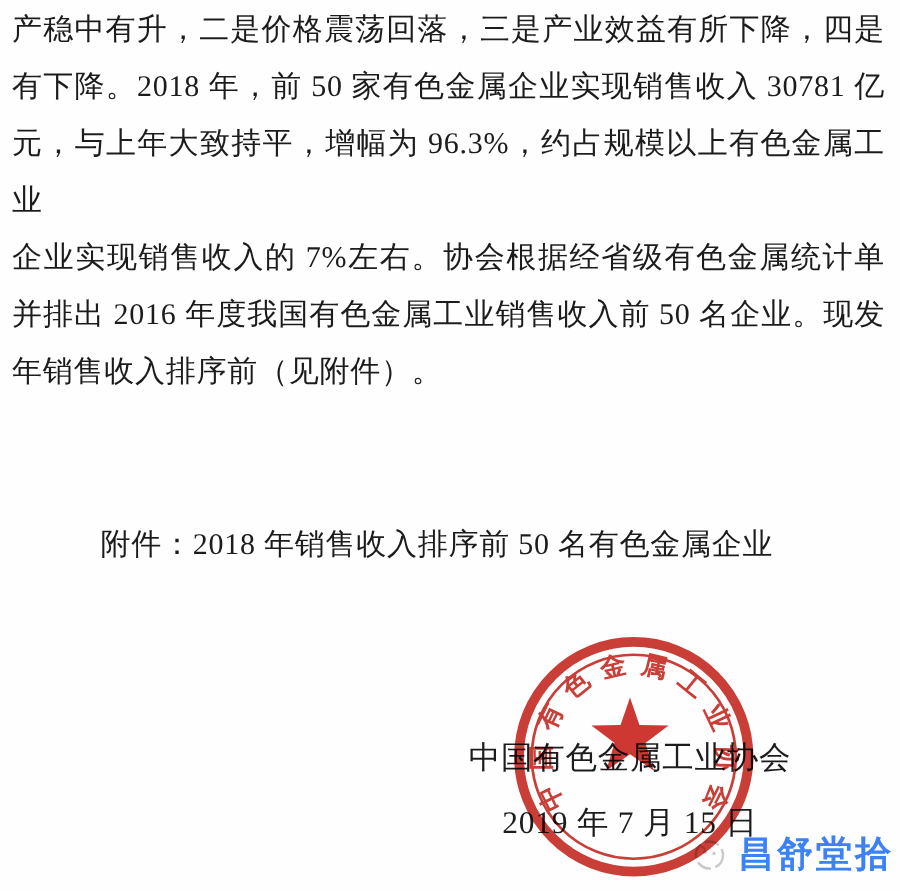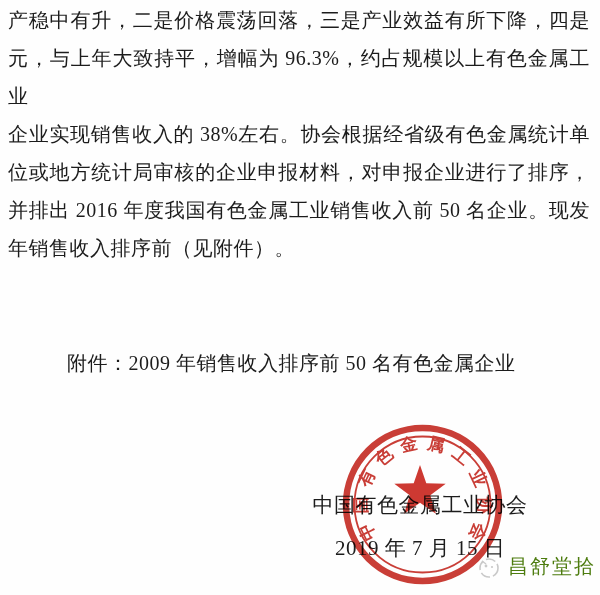--- a/index.html
+++ b/index.html
@@ -69,43 +69,43 @@
   .watermark {
     position: absolute;
     top: 553px;
     right: 4px;
     display: flex;
     align-items: center;
     gap: 7px;
     z-index: 1;
   }
   .watermark-text {
-    font-size: 20px;
+    font-size: 24px;
     letter-spacing: 2px;
-    color: #4d7c0f;
-    font-weight: normal;
+    color: #3b82f6;
+    font-weight: bold;
     white-space: nowrap;
   }
   .watermark-icon svg { display: block; }
 </style>
 </head>
 <body>
 
 <div class="page">
 
   <div class="body-text">
     <div class="line justify">产稳中有升，二是价格震荡回落，三是产业效益有所下降，四是</div>
+    <div class="line justify">有下降。2018 年，前 50 家有色金属企业实现销售收入 30781 亿</div>
     <div class="line justify">元，与上年大致持平，增幅为 96.3%，约占规模以上有色金属工业</div>
-    <div class="line justify">企业实现销售收入的 38%左右。协会根据经省级有色金属统计单</div>
-    <div class="line justify">位或地方统计局审核的企业申报材料，对申报企业进行了排序，</div>
+    <div class="line justify">企业实现销售收入的 7%左右。协会根据经省级有色金属统计单</div>
     <div class="line justify">并排出 2016 年度我国有色金属工业销售收入前 50 名企业。现发</div>
     <div class="line">年销售收入排序前（见附件）。</div>
   </div>
 
-  <div class="attachment">附件：2009 年销售收入排序前 50 名有色金属企业</div>
+  <div class="attachment">附件：2018 年销售收入排序前 50 名有色金属企业</div>
 
   <div class="signature">
     <div class="sig-org">中国有色金属工业协会</div>
     <div class="sig-date">2019 年 7 月 15 日</div>
   </div>
 
   <div class="seal">
     <svg viewBox="0 0 165 165" xmlns="http://www.w3.org/2000/svg">
       <circle cx="82.5" cy="82.5" r="76.5" fill="none" stroke-width="6.5" stroke="#c62f27"></circle>
       <circle cx="82.5" cy="82.5" r="68" fill="none" stroke-width="1.8" stroke="#c62f27"></circle>

